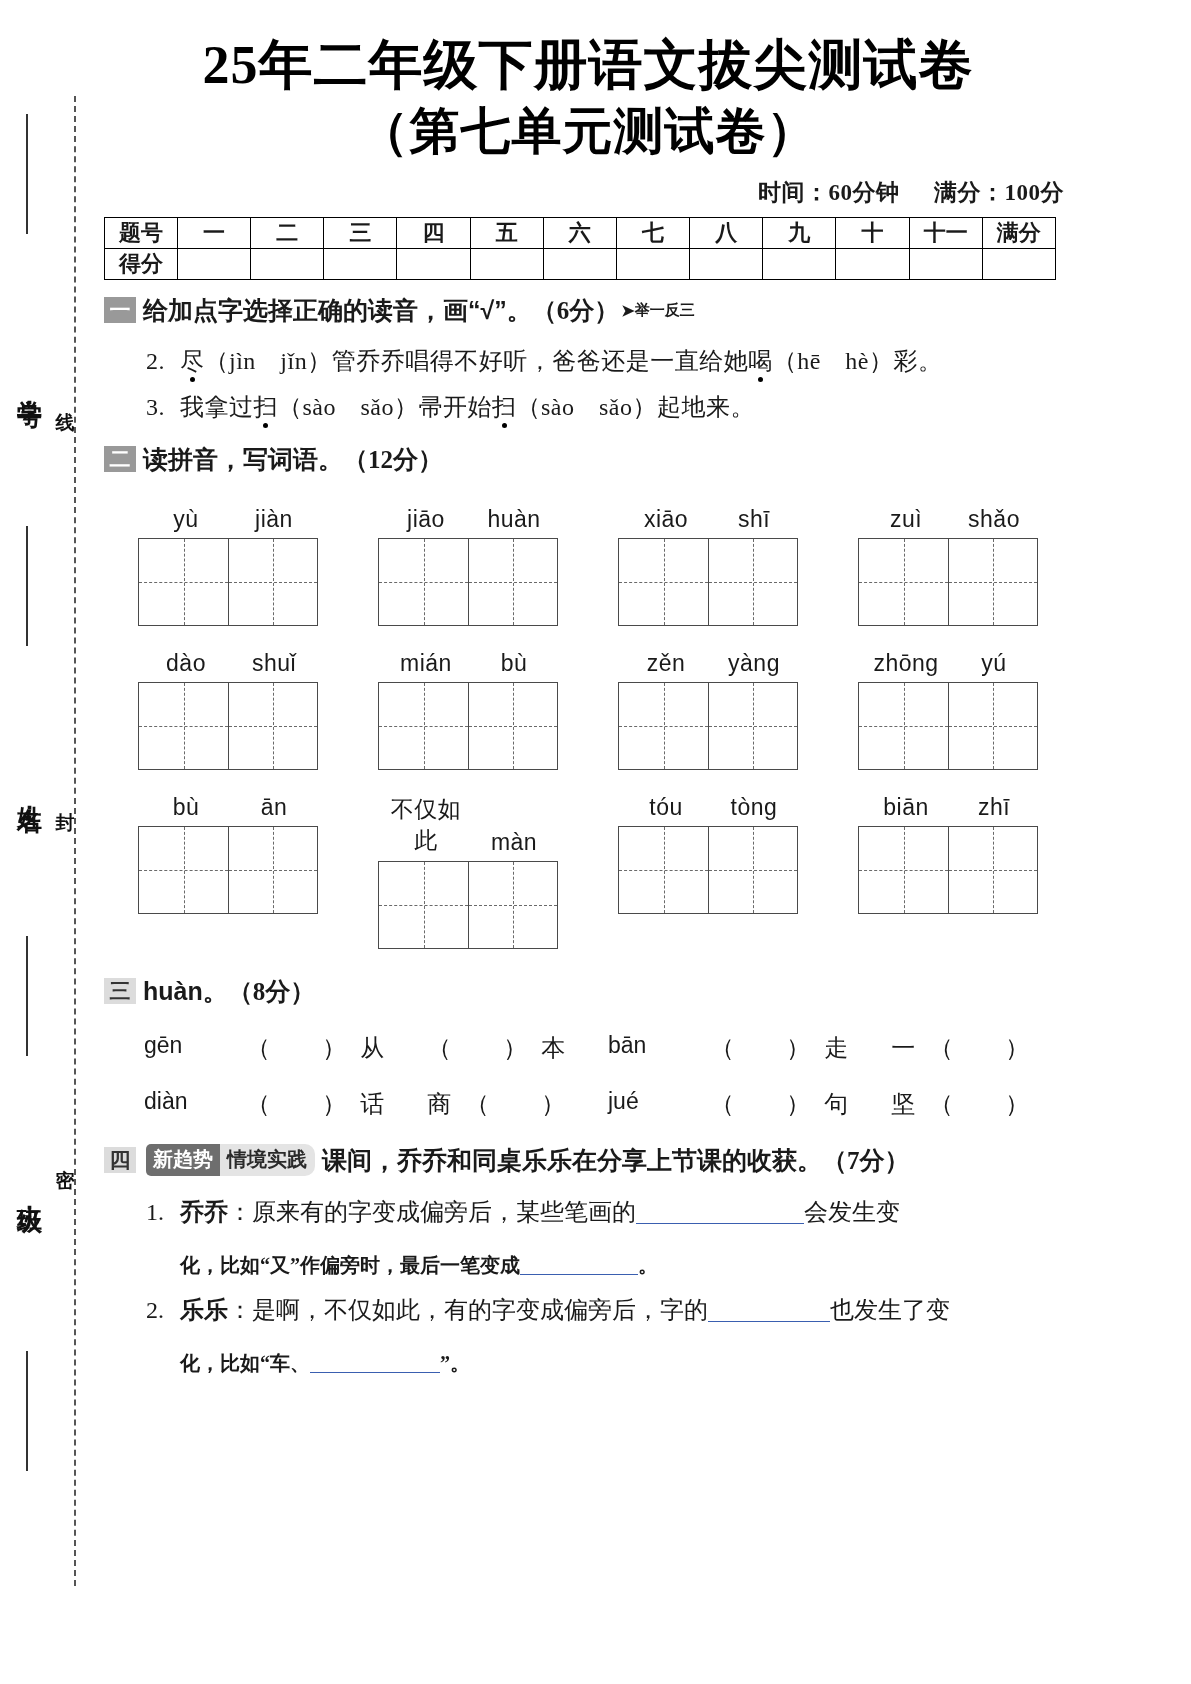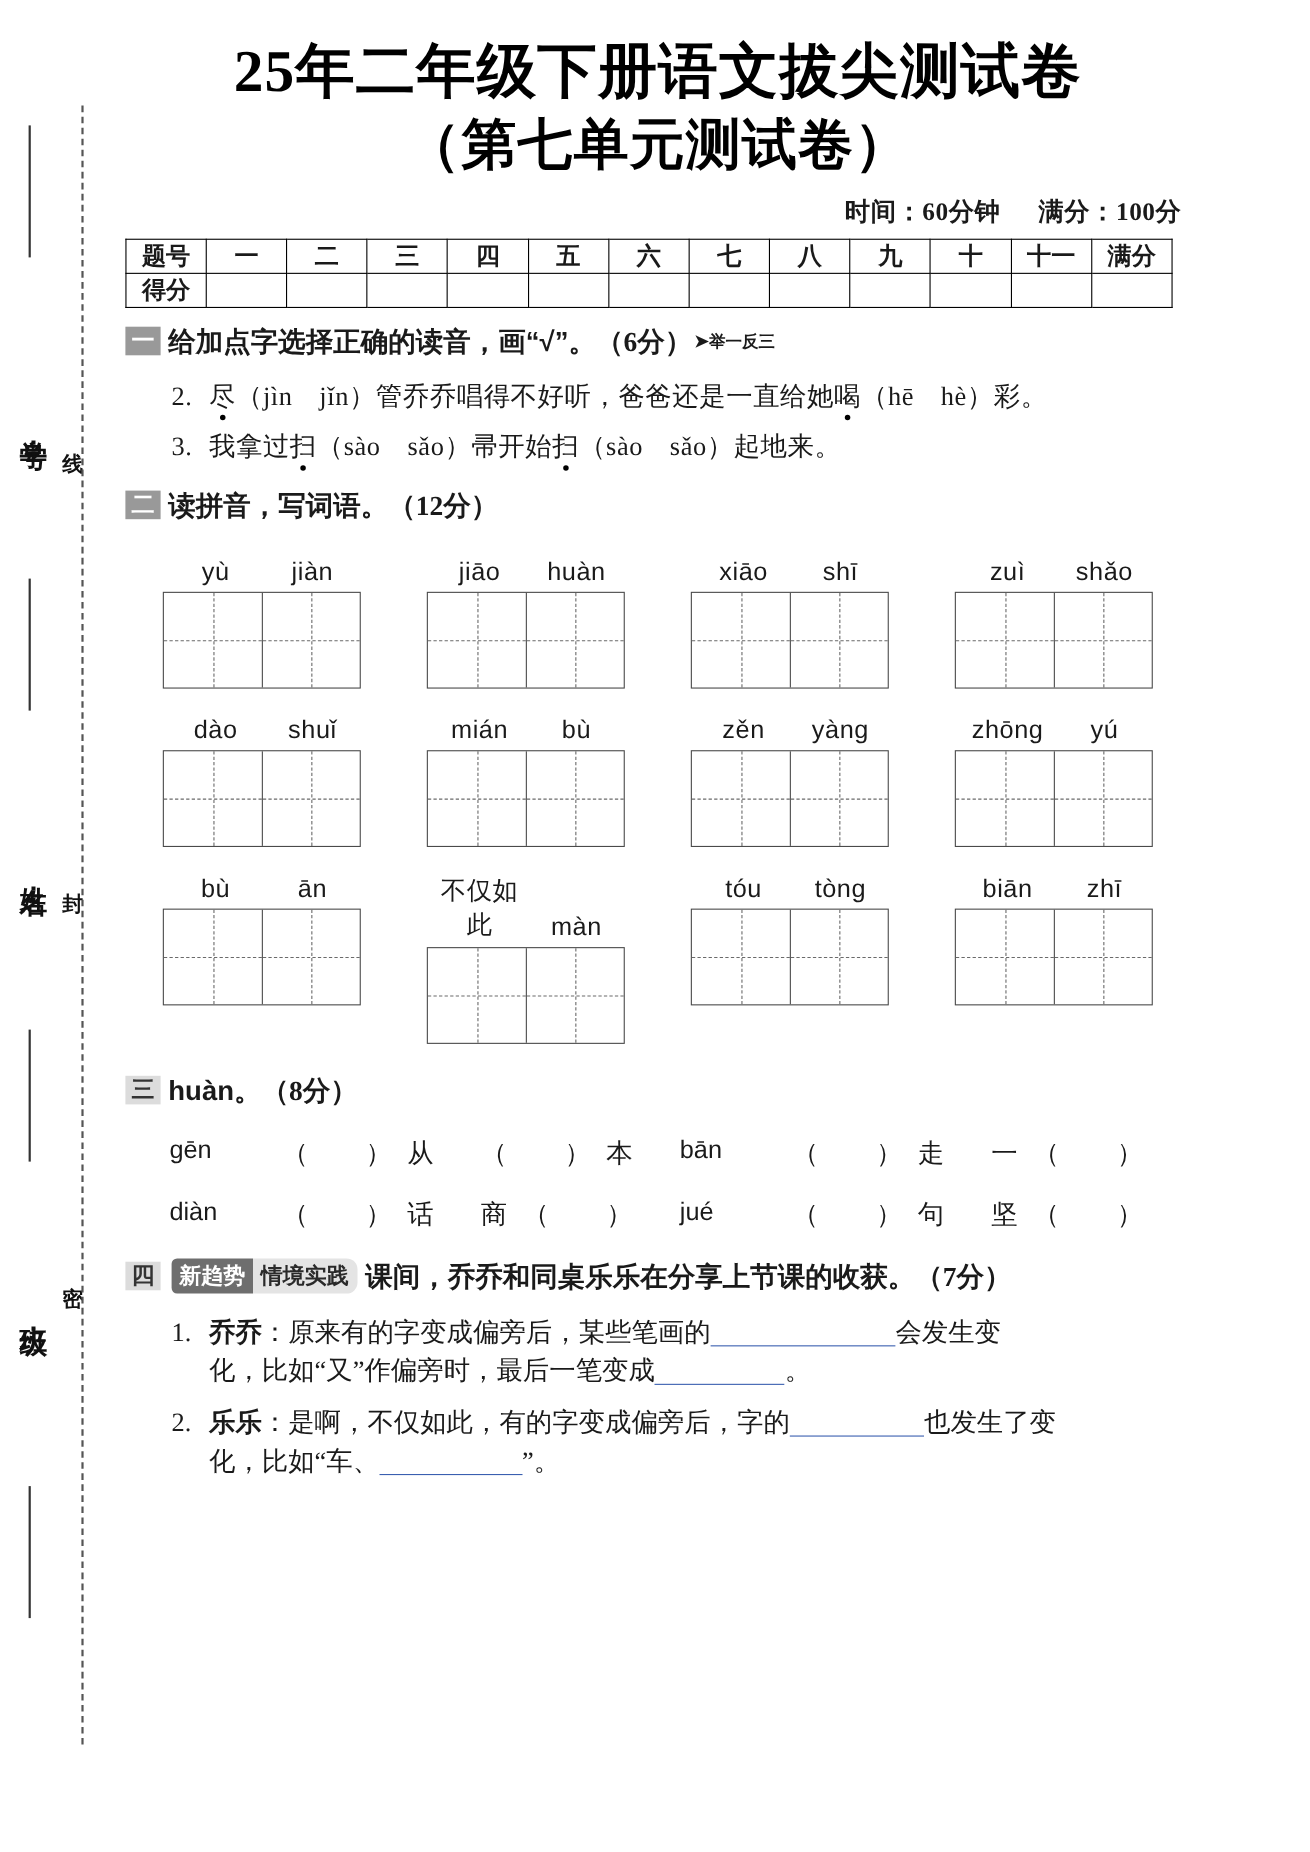--- a/index.html
+++ b/index.html
@@ -53,21 +53,21 @@
     position: absolute;
     left: 26px;
     width: 0;
     border-left: 2px solid #333;
     height: 120px;
   }
 
   
   .page {
     position: absolute;
-    left: 114px;
+    left: 104px;
     top: 0;
     width: 968px;
     height: 1345px;
   }
 
   
   .title {
     text-align: center;
     font-family: "Liberation Serif", serif;
     font-weight: bold;
@@ -293,26 +293,27 @@
     font-size: 24px;
     font-family: "Liberation Serif", serif;
     padding-left: 42px;
     margin-top: 22px;
     line-height: 1.0;
     white-space: nowrap;
   }
   .qa .idx { display: inline-block; width: 34px; }
   .qa .name { font-weight: bold; }
   .qa2 {
-    font-size: 24px;
+    font-size: 20px;
     font-family: "Liberation Serif", serif;
     padding-left: 76px;
-    margin-top: 10px;
+    margin-top: 26px;
     line-height: 1.0;
     white-space: nowrap;
+    font-weight: bold;
   }
 </style>
 </head>
 <body>
 
 <div class="margin-col">
   <div class="vrule" style="top:18px;"></div>
   <div class="vlabel big" style="top:285px;">学号：</div>
   <div class="vlabel small" style="top:300px;">线</div>
 

